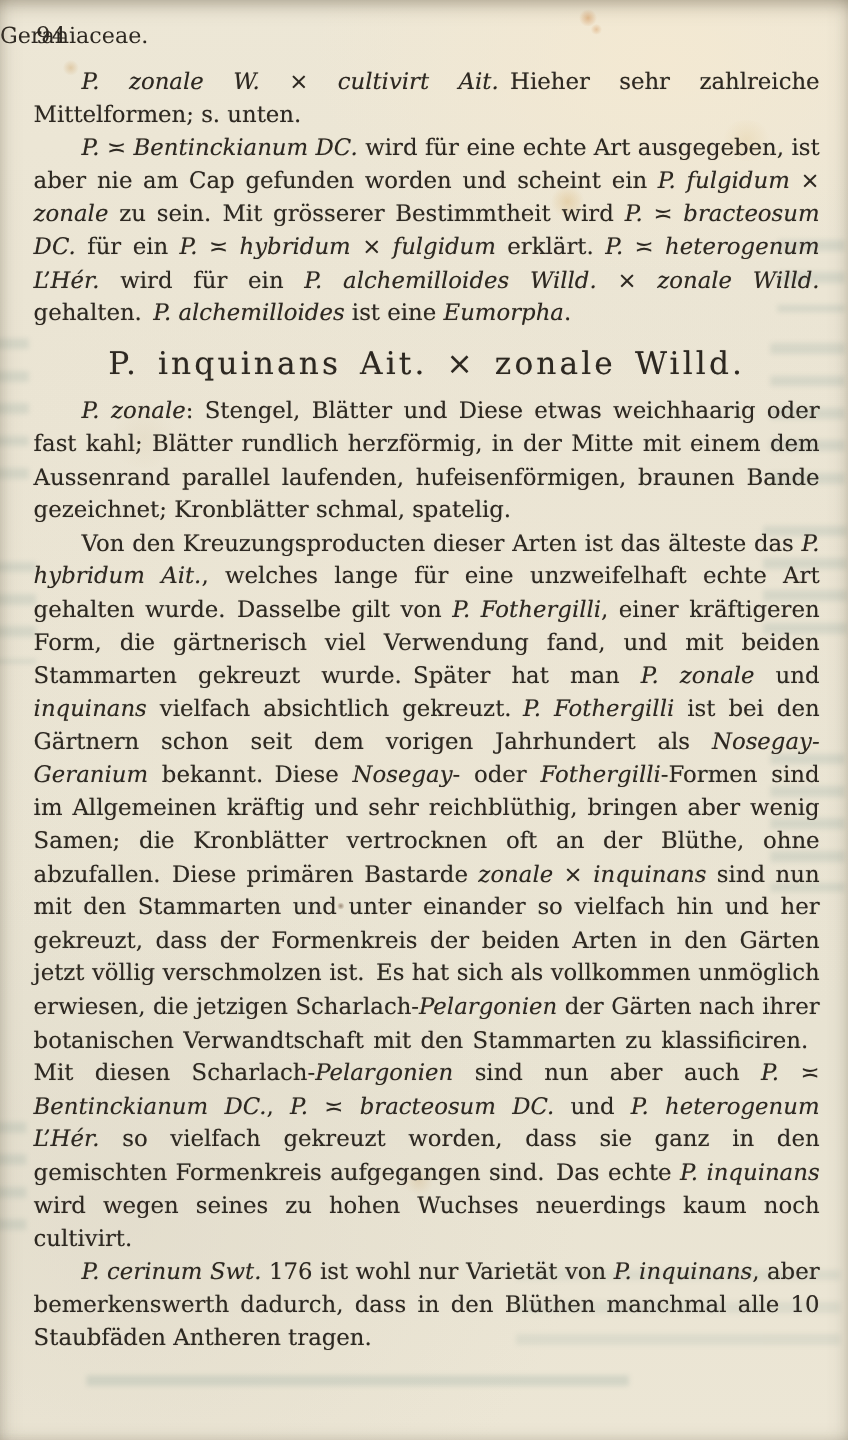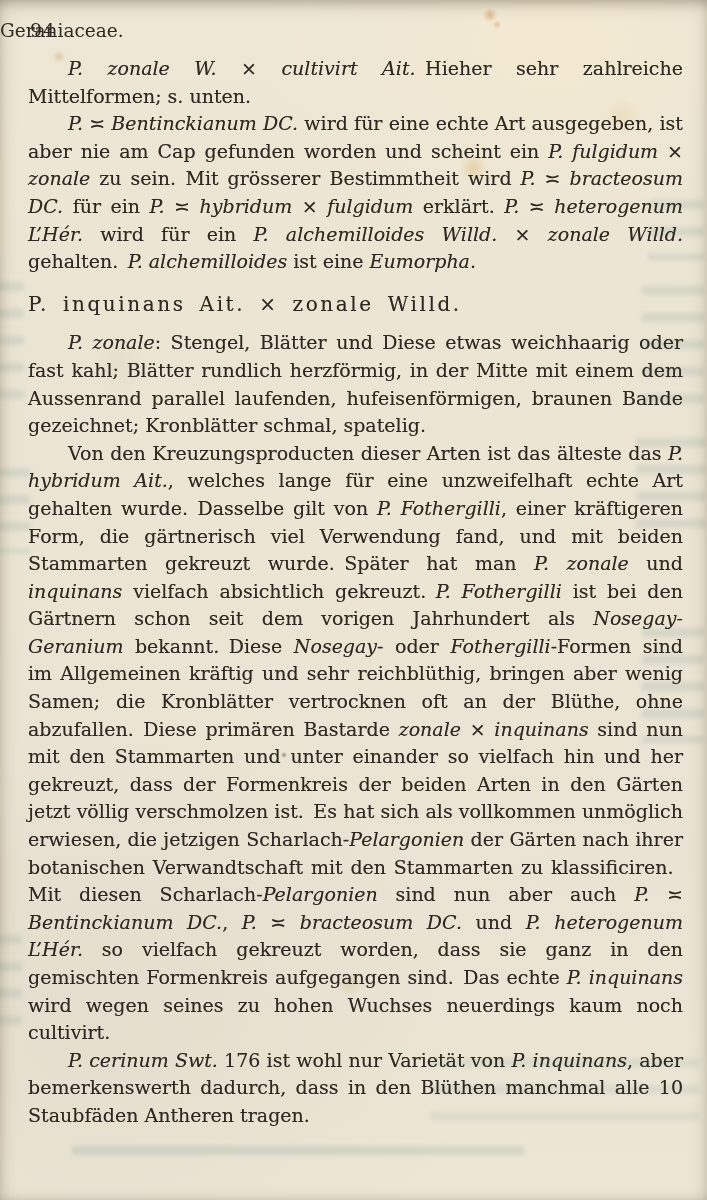--- a/index.html
+++ b/index.html
@@ -37,23 +37,23 @@
     text-align: left; font-size: 18.5px;
   }
   .textblock {
     position: absolute; top: 55px; left: 28px; width: 655px;
     font-size: 19px; line-height: 27.6px;
     text-align: justify;
     text-shadow: 0 0 .6px rgba(45,40,33,.45);
   }
   .para { margin: 0; text-indent: 40px; }
   .section-heading {
-    text-indent: 0;
+    text-align: center; text-indent: 0;
     margin: 15px 0 11px 0;
-    font-size: 20px;
+    font-size: 26px;
     letter-spacing: 2.6px;
     word-spacing: 5px;
   }
   .it { font-style: italic; }
   .ghost {
     position: absolute;
     opacity: .17;
     filter: blur(2.2px);
     background: repeating-linear-gradient(180deg, var(--ghost, #74938c) 0 9px, transparent 9px 27px);
     pointer-events: none;

